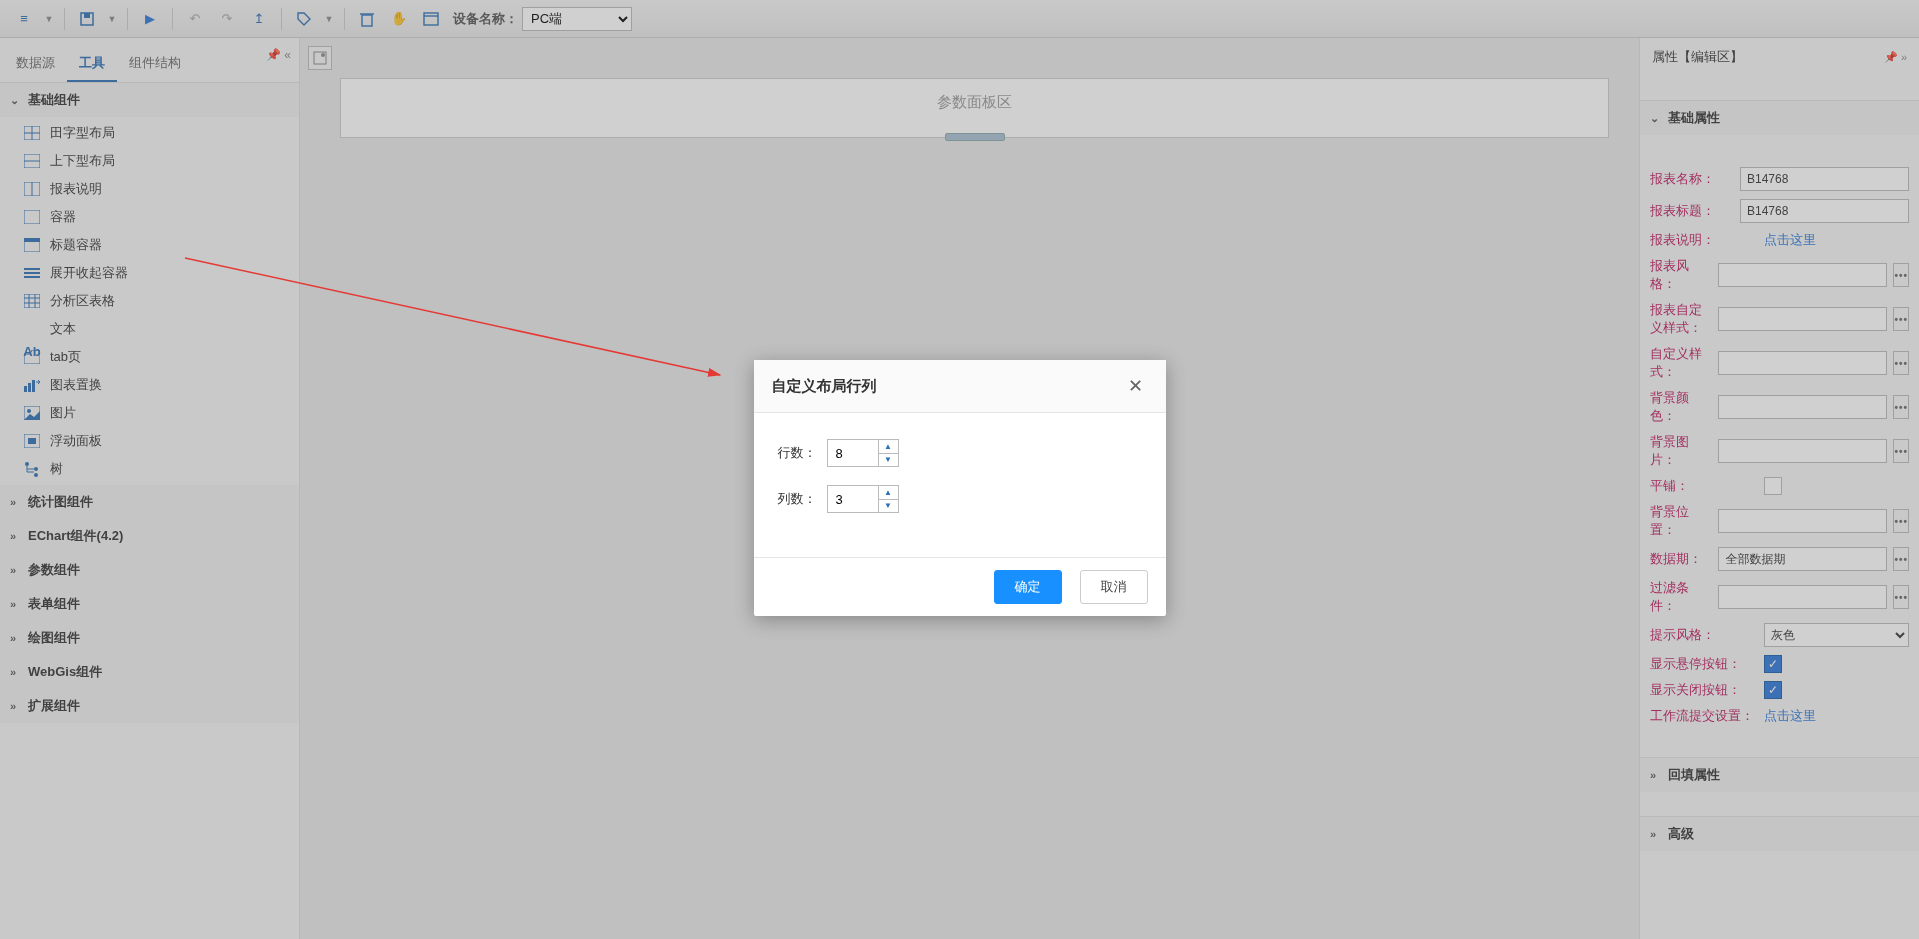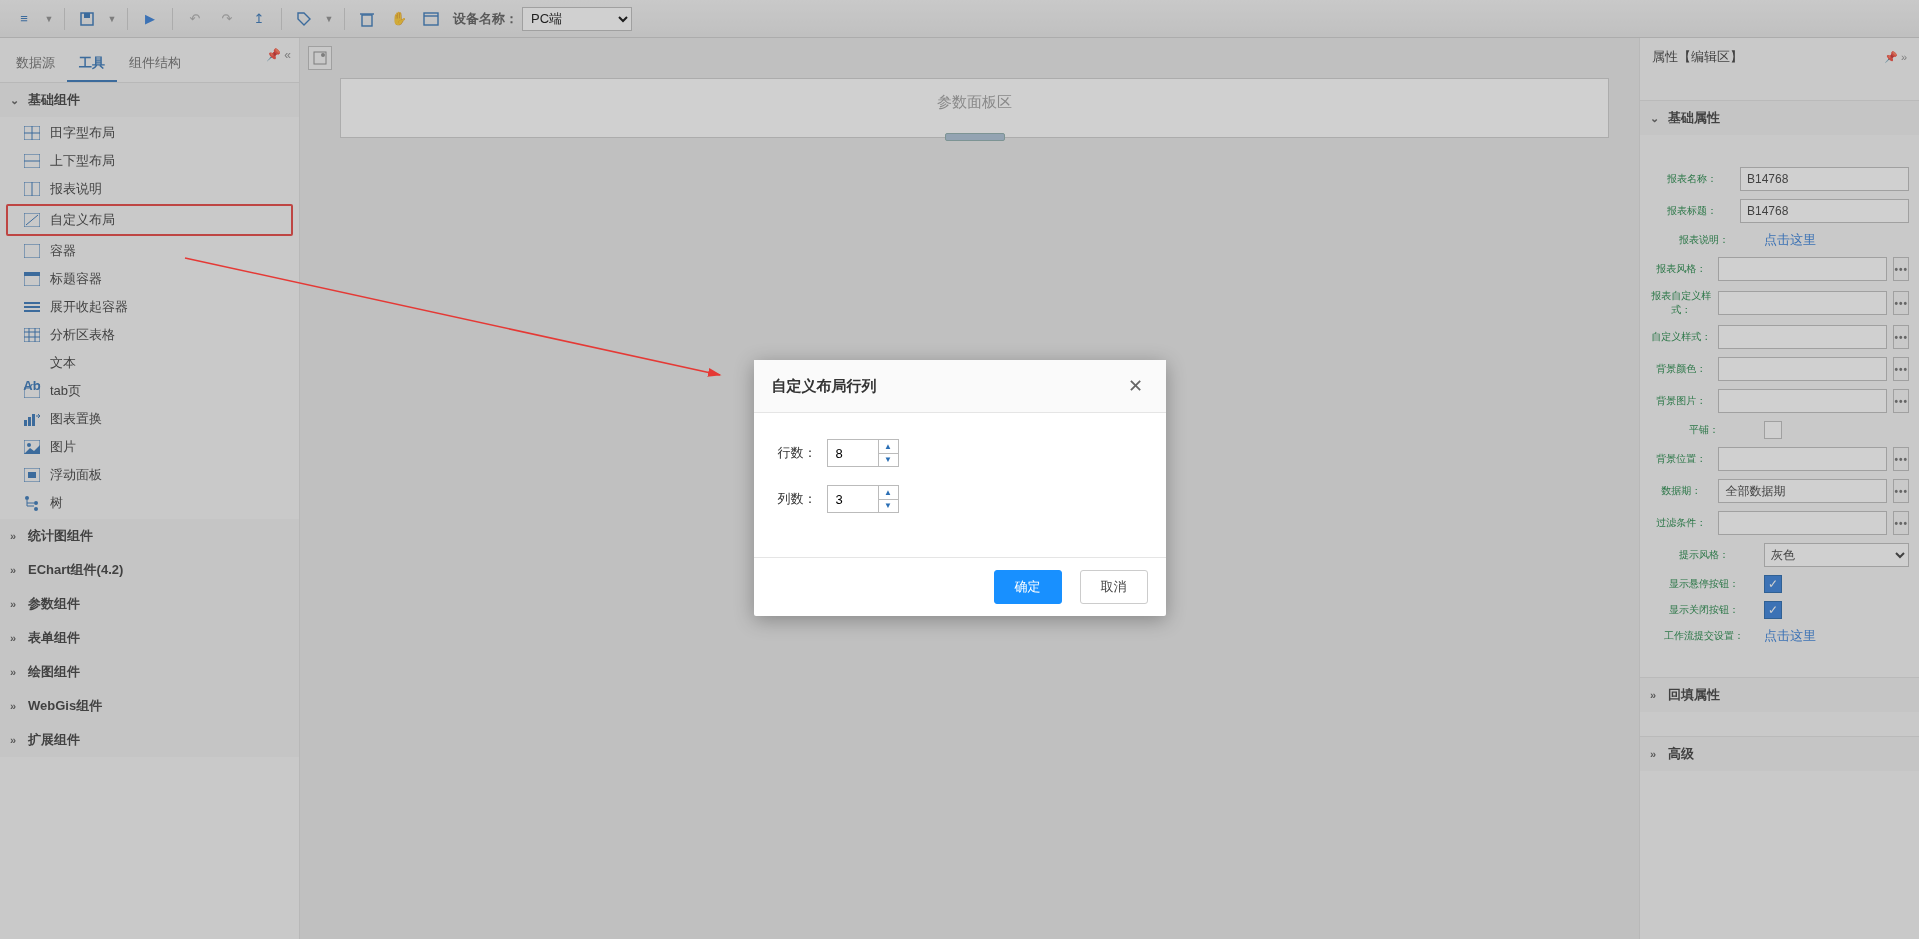--- a/index.html
+++ b/index.html
@@ -37,21 +37,21 @@
 .canvas-handle { position: absolute; bottom: -4px; left: 50%; transform: translateX(-50%); width: 60px; height: 8px; background: #a8bfd4; border: 1px solid #8aa; border-radius: 2px; }
 
 
 .right-panel { width: 280px; background: #f5f5f5; border-left: 1px solid #ddd; display: flex; flex-direction: column; gap: 24px; }
 .right-header { padding: 10px 12px; color: #333; font-size: 14px; display: flex; align-items: center; justify-content: space-between; }
 .right-header .pins { color: #888; font-size: 11px; }
 .prop-group-header { display: flex; align-items: center; padding: 8px 10px; font-weight: bold; color: #333; cursor: pointer; background: #f0f0f0; border-top: 1px solid #e0e0e0; }
 .prop-group-header .chev { margin-right: 6px; font-size: 11px; color: #555; width: 12px; }
 .prop-rows { padding: 4px 10px; }
 .prop-row { display: flex; align-items: center; padding: 4px 0; gap: 6px; }
-.prop-row .plabel { width: 108px; text-align: center; color: #15803d; font-size: 10px; }
+.prop-row .plabel { width: 108px; text-align: left; color: #be185d; font-size: 13px; }
 .prop-row .pinput { flex: 1; height: 24px; border: 1px solid #bbb; background: #fff; padding: 0 6px; font-size: 12px; color: #333; }
 .prop-row .pbtn { width: 24px; height: 24px; border: 1px solid #bbb; background: #f5f5f5; display: flex; align-items: center; justify-content: center; color: #666; cursor: pointer; font-weight: bold; letter-spacing: 1px; font-size: 10px; }
 .prop-row .plink { color: #2b79d8; cursor: pointer; }
 .prop-row .pcheck { width: 18px; height: 18px; background: #2b79d8; border: 1px solid #1a5fa8; display: flex; align-items: center; justify-content: center; color: #fff; font-size: 12px; cursor: pointer; }
 .prop-row select.pinput { padding: 0 2px; }
 
 
 .modal-overlay { position: absolute; inset: 0; background: rgba(100,100,100,0.3); display: flex; align-items: flex-start; justify-content: center; }
 .modal { margin-top: 360px; width: 412px; background: #fff; box-shadow: 0 4px 20px rgba(0,0,0,0.3); border-radius: 2px; }
 .modal-header { display: flex; align-items: center; justify-content: space-between; padding: 14px 18px; border-bottom: 1px solid #e5e5e5; background: #fafafa; }
@@ -156,29 +156,20 @@
           </div>
           <div class="group-item">
             <span class="gicon">
               <svg width="16" height="14" viewBox="0 0 16 14">
                 <rect x="0" y="0" width="16" height="14" fill="none" stroke="#2b6fb5"></rect>
                 <line x1="8" y1="0" x2="8" y2="14" stroke="#2b6fb5"></line>
               </svg>
             </span>
             <span>报表说明</span>
           </div>
-          <div class="group-item highlighted">
-            <span class="gicon">
-              <svg width="16" height="14" viewBox="0 0 16 14">
-                <rect x="0" y="0" width="16" height="14" fill="none" stroke="#2b6fb5"></rect>
-                <line x1="2" y1="12" x2="14" y2="2" stroke="#2b6fb5"></line>
-              </svg>
-            </span>
-            <span>自定义布局</span>
-          </div>
           <div class="group-item">
             <span class="gicon">
               <svg width="16" height="14" viewBox="0 0 16 14">
                 <rect x="0" y="0" width="16" height="14" fill="none" stroke="#2b6fb5"></rect>
               </svg>
             </span>
             <span>容器</span>
           </div>
           <div class="group-item">
             <span class="gicon">

